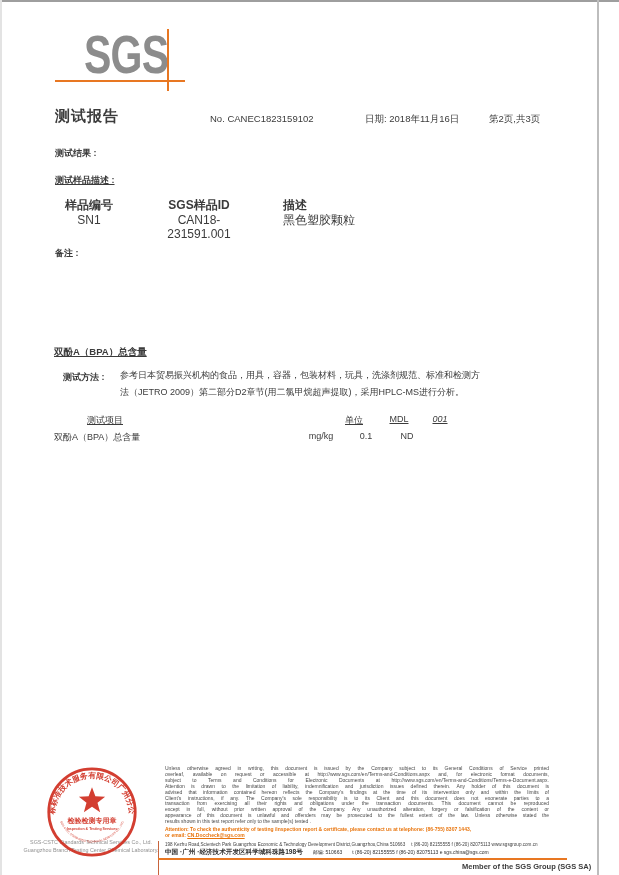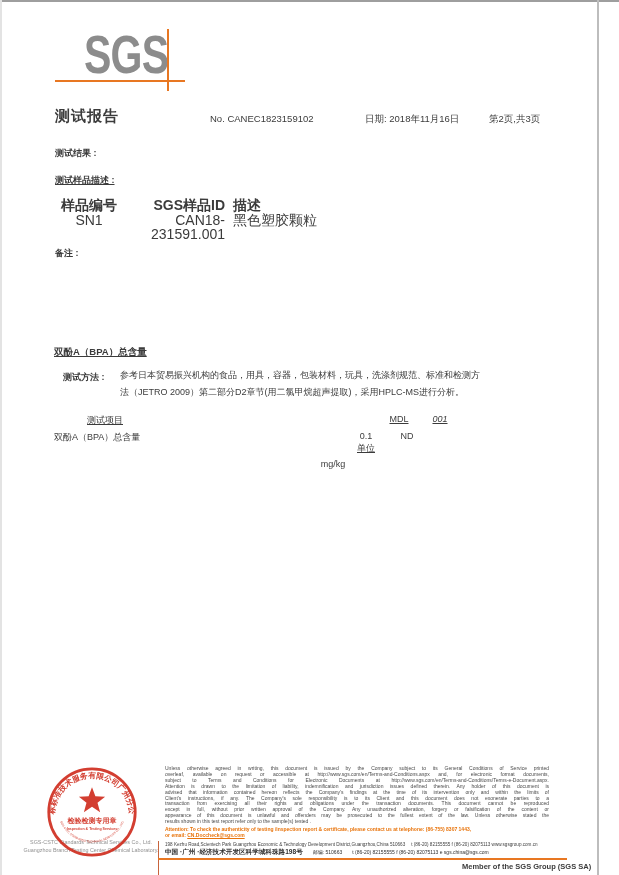--- a/index.html
+++ b/index.html
@@ -26,41 +26,41 @@
   .rdate { left:365px; top:113px; }
   .pages { left:489px; top:113px; }
   
   .body-t { font-size:9px; }
   .u { text-decoration:underline; }
   .b { font-weight:bold; }
   .results-label { left:55px; top:147px; }
   .sample-desc-label { left:55px; top:174px; }
   
   .sample-table { left:55px; top:198px; width:420px; }
-  .st-row { display:flex; line-height:14.5px; font-size:14px; }
+  .st-row { display:flex; line-height:14.5px; font-size:12px;gap:25px; }
   .st-c1 { width:68px; text-align:center; }
-  .st-c2 { width:102px; text-align:right; }
+  .st-c2 { width:102px; text-align:center; }
   .st-c3 { padding-left:8px; text-align:center; }
   .st-head { font-weight:bold; }
   
   .notes-label { left:55px; top:247px; }
   .notes { left:88px; top:266px; }
   .note-line { font-size:9px; line-height:15.4px; }
   
   .bpa-heading { left:54px; top:346px; font-size:9.5px; }
   .method-label { left:54px; top:371px;margin-left:9px; }
   .method-text { left:120px; top:367px; width:432px; }
   .method-line { font-size:9px; line-height:16.5px; }
   
   .rt-row { left:54px; width:495px; height:12px; }
   .rt-head { top:414px; }
   .rt-data { top:431px; }
   .rt-cell { position:absolute; font-size:9px; top:0; }
   .rt-item { left:0; }
-  .rt-unit { left:252px; width:54px; text-align:center;margin-top:28px; }
+  .rt-unit { left:240px; width:54px; text-align:center; }
   .rt-mdl  { left:294px; width:36px; text-align:center; }
   .rt-smp  { left:336px; width:34px; text-align:center; }
   .rt-head .rt-cell { text-decoration:underline; font-weight:normal;padding-left:33px; }
   .italic { font-style:italic; }
   
   .company-lines { left:20px; top:838px; width:142px; text-align:center; color:#919191; }
   .company-line { font-size:5.4px; line-height:8px; white-space:nowrap; }
   .legal { left:165px; top:766px; width:384px; color:#4a4a4a; }
   .legal-line { font-size:5px; line-height:5.9px; text-align:justify; text-align-last:justify; white-space:normal; }
   .legal-line.last { text-align-last:left; }

